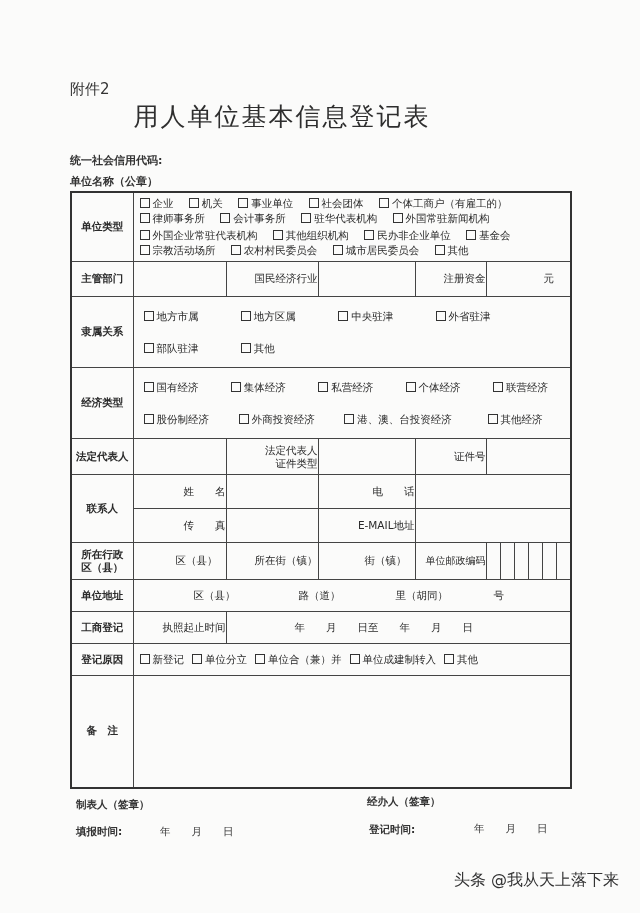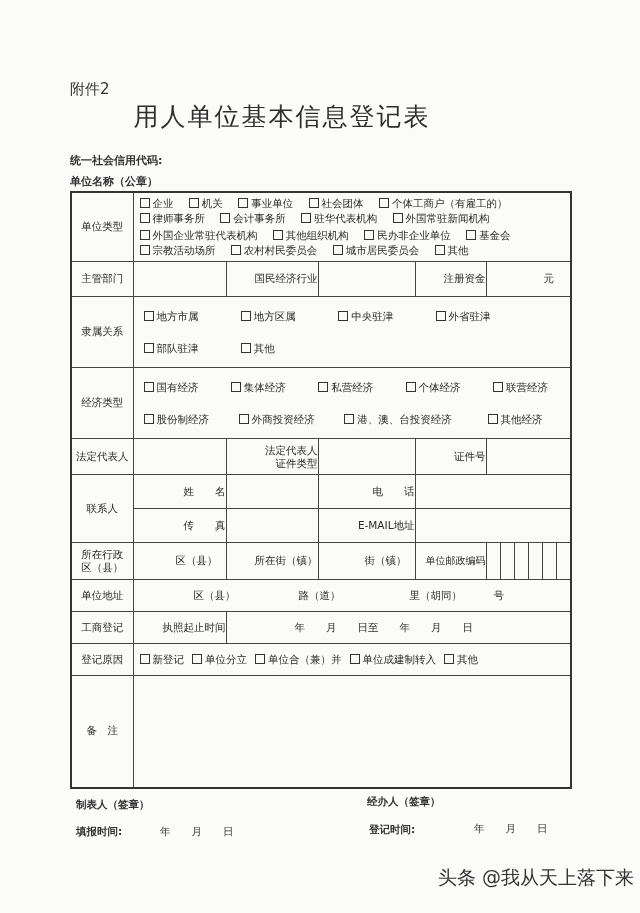--- a/index.html
+++ b/index.html
@@ -6,30 +6,30 @@
   body { width:640px; height:913px; background:#fbfbfa; position:relative; overflow:hidden;
          font-family:"DejaVu Sans", sans-serif; color:#2a2a2a; }
   .abs { position:absolute; }
   .attach { left:70px; top:80px; font-size:15px; color:#333; }
   .title { left:0; width:564px; top:100px; text-align:center; font-size:25px; letter-spacing:2px;
            color:#2e2e2e; font-family:"DejaVu Serif", serif; }
   .meta { left:70px; font-size:11px; font-weight:bold; color:#333; }
   table.form { position:absolute; left:70px; top:191px; width:500px; border-collapse:collapse;
                border:2px solid #333; table-layout:fixed; }
   table.form td { border:1px solid #444; font-size:10.5px; padding:0; vertical-align:middle; color:#2a2a2a; }
-  td.lbl { text-align:center; font-weight:normal; }
+  td.lbl { text-align:center; font-weight:bold; }
   td.cen { text-align:right; }
   .opts { padding:3px 6px; line-height:16px; }
   .opt { display:inline-block; margin-right:12px; white-space:nowrap; }
   .box { display:inline-block; width:8px; height:8px; border:1px solid #333; margin-right:3px; vertical-align:-1px; }
   .pc { width:100%; height:100%; display:flex; }
   .pc span { flex:1; border-left:1px solid #444; }
   .pc span:first-child { border-left:none; }
   .foot { font-size:10.5px; font-weight:bold; color:#333; }
-  .wm { right:6px; bottom:22px; font-size:19px; color:#333; text-shadow:0 0 2px #fff; }
+  .wm { right:21px; bottom:22px; font-size:16px; color:#333; text-shadow:0 0 2px #fff; }
 </style>
 </head>
 <body>
 
 <div class="abs attach">附件2</div>
 <div class="abs title">用人单位基本信息登记表</div>
 <div class="abs meta" style="top:153px">统一社会信用代码:</div>
 <div class="abs meta" style="top:174px">单位名称（公章）</div>
 
 <table class="form">
@@ -170,21 +170,21 @@
       </div>
     </td>
   </tr>
 
   <tr style="height:31px">
     <td class="lbl">单位地址</td>
     <td colspan="5">
       <div style="position:relative;height:31px">
         <span class="abs" style="left:60px;top:9px">区（县）</span>
         <span class="abs" style="left:165px;top:9px">路（道）</span>
-        <span class="abs" style="left:276px;top:9px">里（胡同）</span>
+        <span class="abs" style="left:262px;top:9px">里（胡同）</span>
         <span class="abs" style="left:360px;top:9px">号</span>
       </div>
     </td>
   </tr>
 
   <tr style="height:32px">
     <td class="lbl">工商登记</td>
     <td class="cen">执照起止时间</td>
     <td colspan="4" style="padding-left:68px">年　　月　　日至　　年　　月　　日</td>
   </tr>

